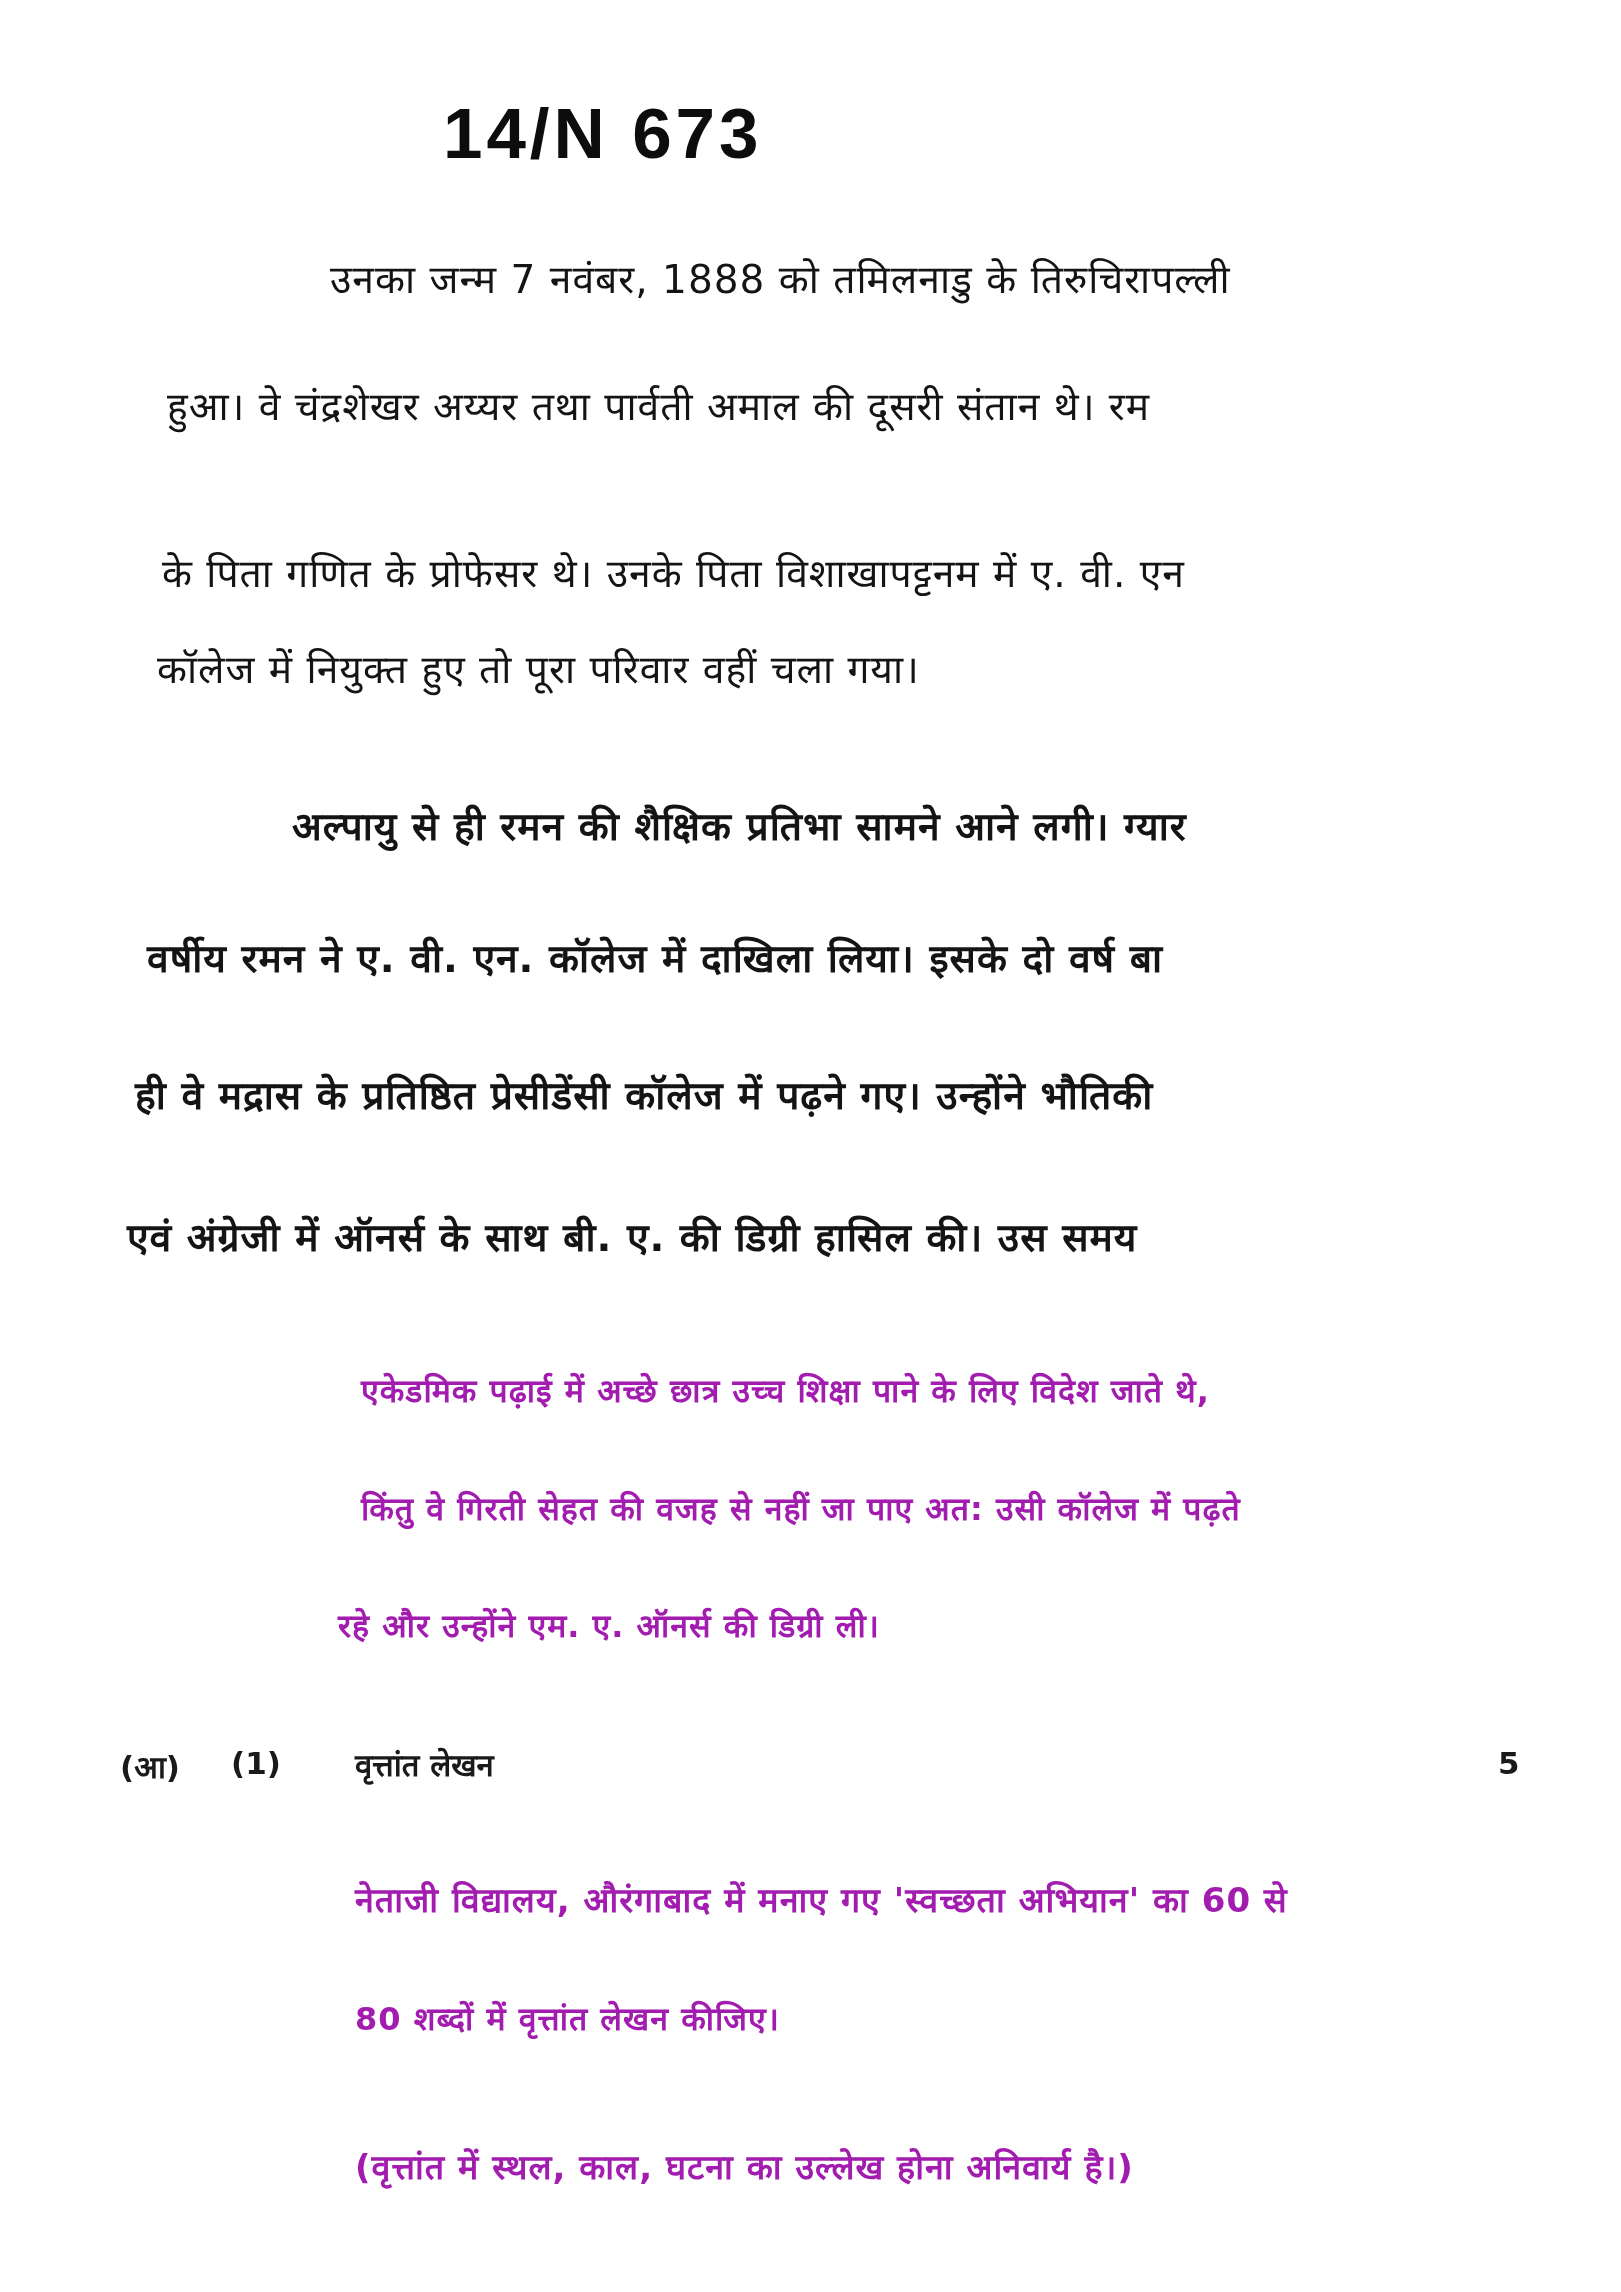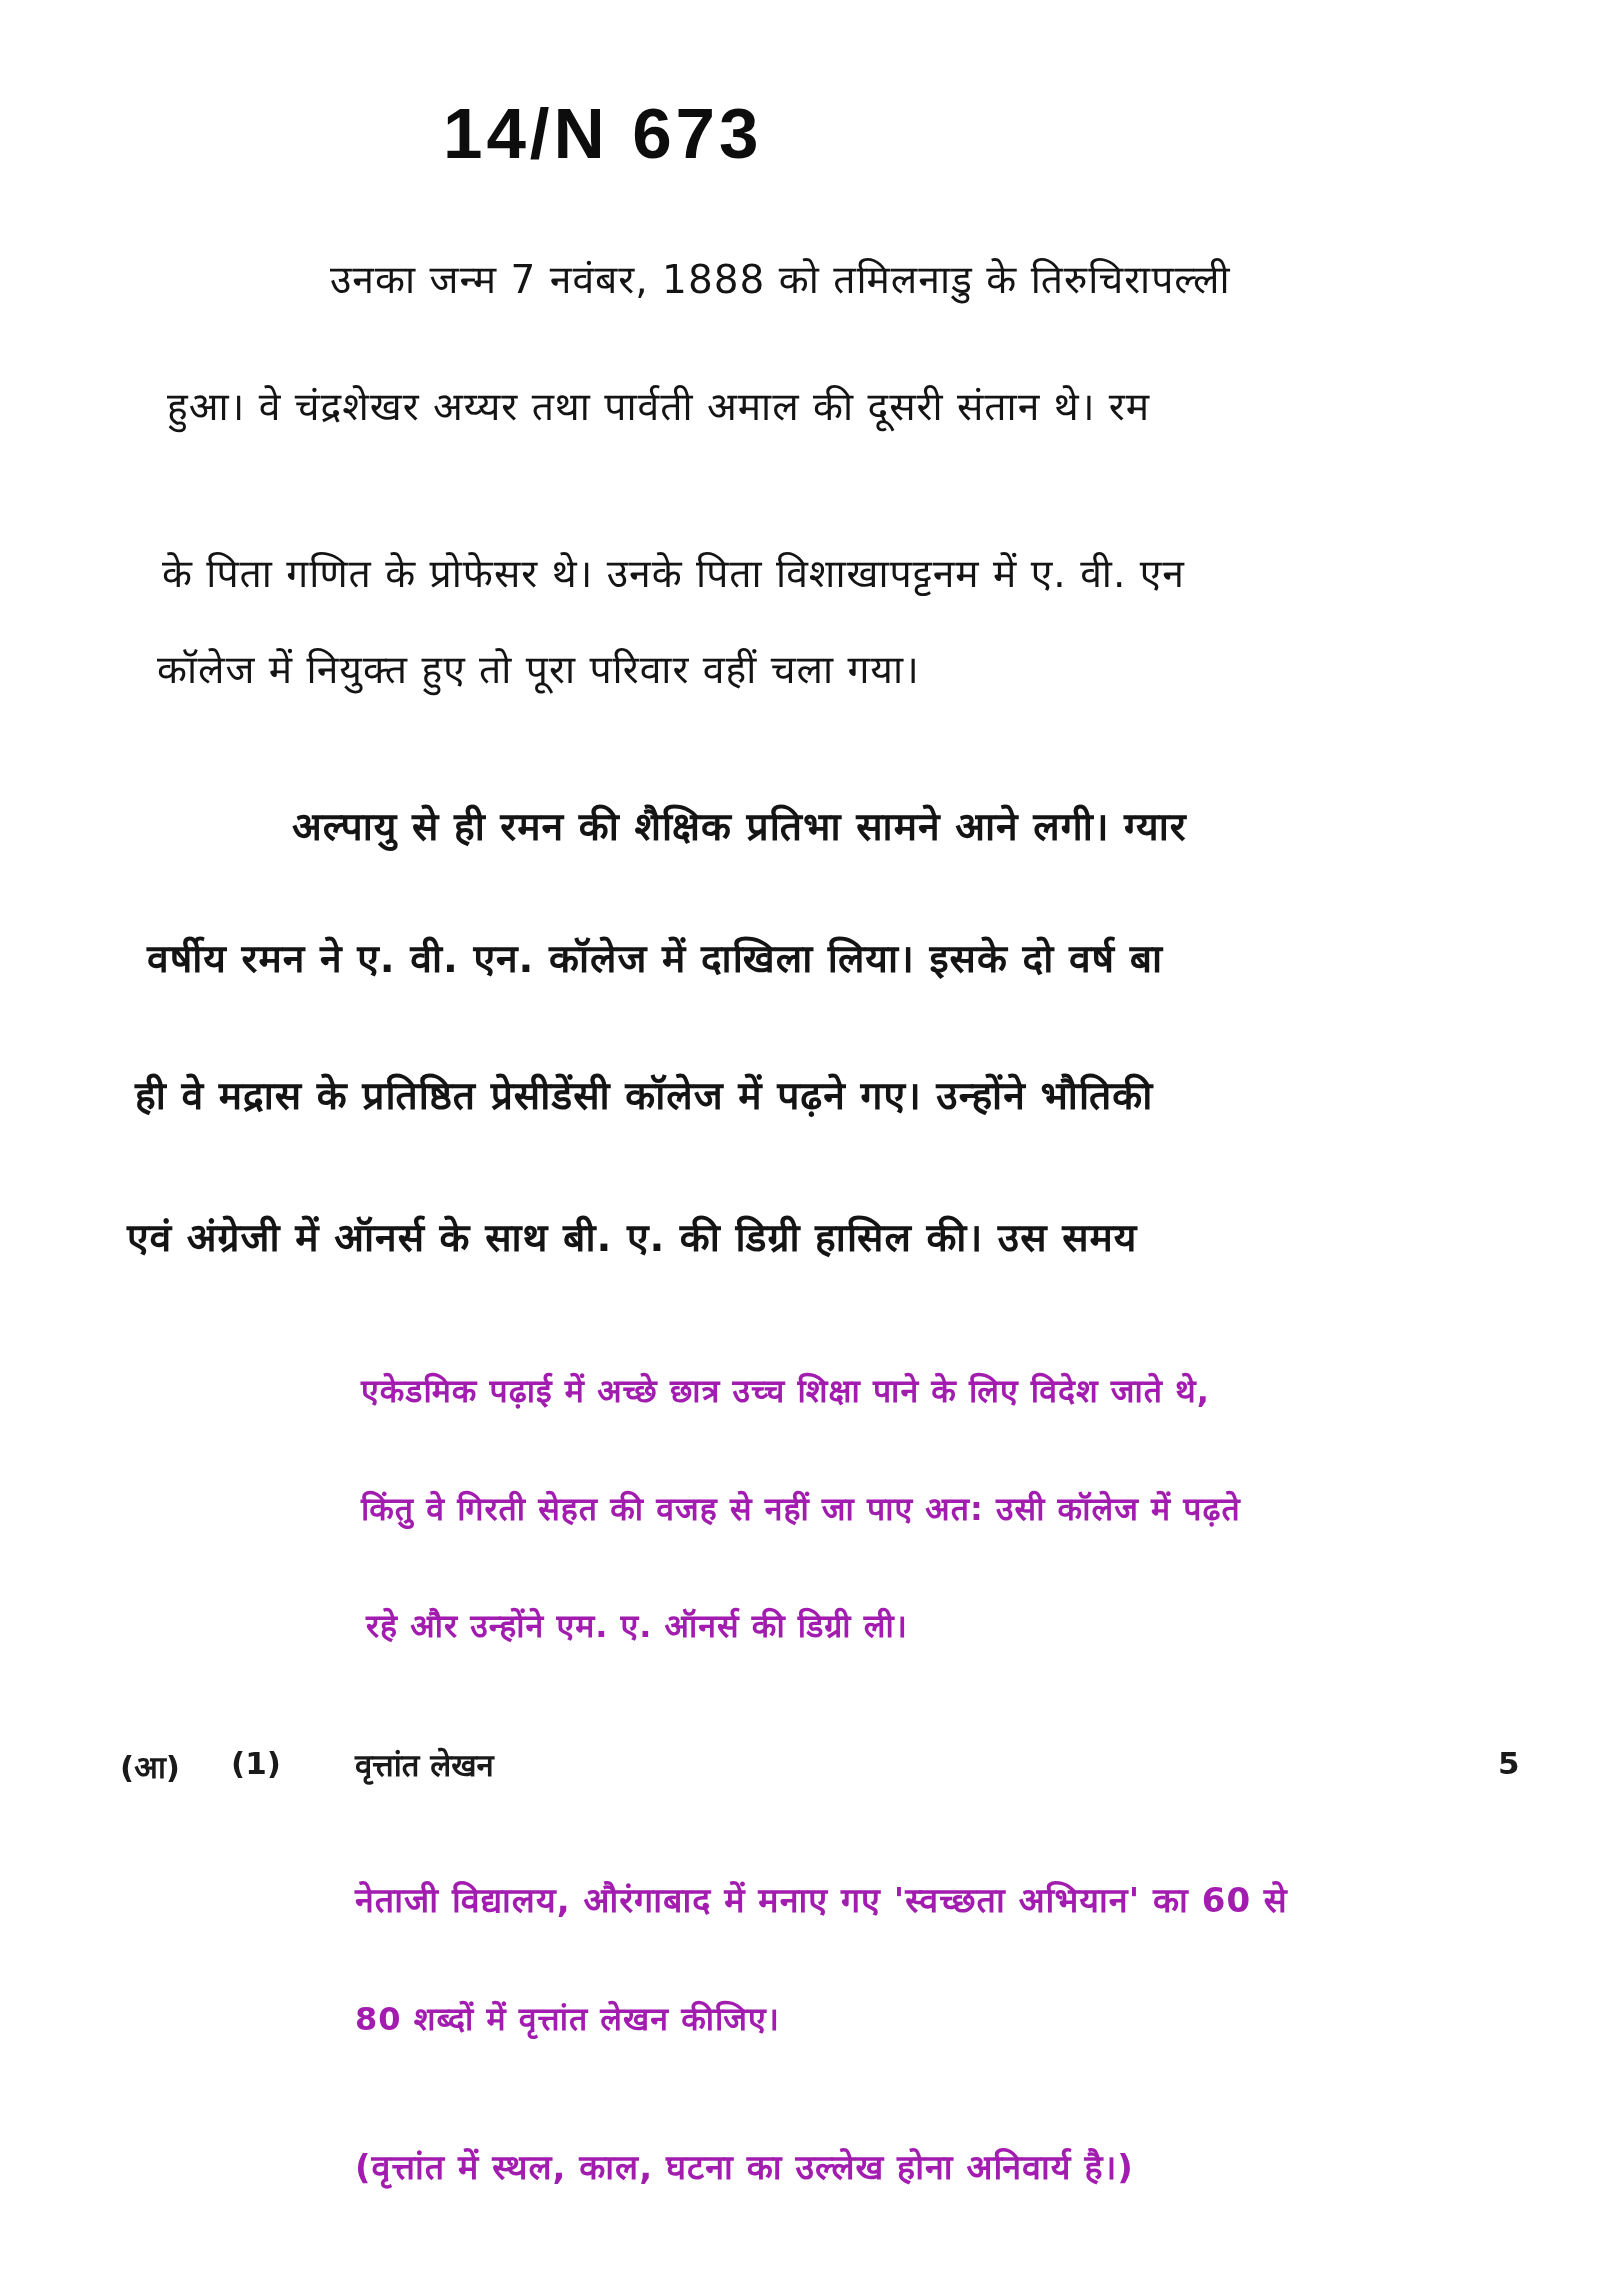--- a/index.html
+++ b/index.html
@@ -33,21 +33,21 @@
 <div class="line" style="left:162px; top:532px;margin-top:19px;">के पिता गणित के प्रोफेसर थे। उनके पिता विशाखापट्टनम में ए. वी. एन</div>
 <div class="line" style="left:157px; top:647px;">कॉलेज में नियुक्त हुए तो पूरा परिवार वहीं चला गया।</div>
 
 <div class="line bold" style="left:292px; top:804px;">अल्पायु से ही रमन की शैक्षिक प्रतिभा सामने आने लगी। ग्यार</div>
 <div class="line bold" style="left:147px; top:936px;">वर्षीय रमन ने ए. वी. एन. कॉलेज में दाखिला लिया। इसके दो वर्ष बा</div>
 <div class="line bold" style="left:135px; top:1073px;">ही वे मद्रास के प्रतिष्ठित प्रेसीडेंसी कॉलेज में पढ़ने गए। उन्होंने भौतिकी</div>
 <div class="line bold" style="left:127px; top:1215px;">एवं अंग्रेजी में ऑनर्स के साथ बी. ए. की डिग्री हासिल की। उस समय</div>
 
 <div class="line small" style="left:361px; top:1372px;">एकेडमिक पढ़ाई में अच्छे छात्र उच्च शिक्षा पाने के लिए विदेश जाते थे,</div>
 <div class="line small" style="left:361px; top:1490px;">किंतु वे गिरती सेहत की वजह से नहीं जा पाए अत: उसी कॉलेज में पढ़ते</div>
-<div class="line small" style="left:366px; top:1607px;">रहे और उन्होंने एम. ए. ऑनर्स की डिग्री ली।</div>
+<div class="line small" style="left:338px; top:1607px;">रहे और उन्होंने एम. ए. ऑनर्स की डिग्री ली।</div>
 
 <div class="qnum" style="left:120px; top:1745px;">(आ)</div>
 <div class="qnum" style="left:231px; top:1745px;">(1)</div>
 <div class="qnum" style="left:355px; top:1743px;">वृत्तांत लेखन</div>
 <div class="marks" style="left:1498px; top:1745px;">5</div>
 
 <div class="line small" style="left:355px; top:1880px; font-size:34px;">नेताजी विद्यालय, औरंगाबाद में मनाए गए 'स्वच्छता अभियान' का 60 से</div>
 <div class="line small" style="left:355px; top:2000px; font-size:32px;">80 शब्दों में वृत्तांत लेखन कीजिए।</div>
 <div class="line small" style="left:355px; top:2147px; font-size:34px;">(वृत्तांत में स्थल, काल, घटना का उल्लेख होना अनिवार्य है।)</div>
 

